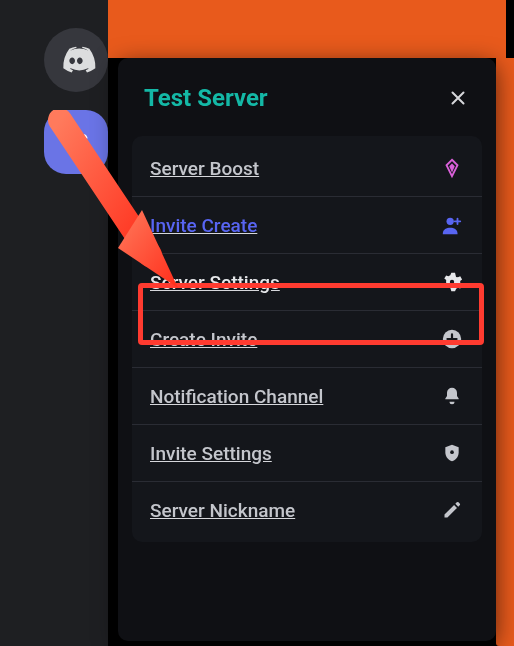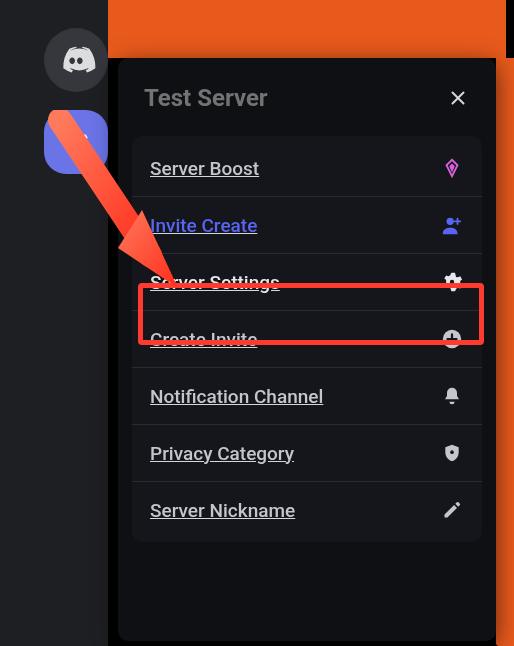--- a/index.html
+++ b/index.html
@@ -37,21 +37,21 @@
     background:#0f1014; border-radius:10px;
     box-shadow: 0 6px 24px rgba(0,0,0,.6);
     color:#d6d7db;
     padding-top:2px;
   }
   .panel-header{
     display:flex; align-items:center; justify-content:space-between;
     padding:22px 22px 22px 26px;
   }
   .panel-title{
-    font-size:24px; font-weight:700; color:#737373;
+    font-size:24px; font-weight:700; color:#14b8a6;
   }
   .close-btn{
     width:32px;height:32px;display:flex;align-items:center;justify-content:center;
     color:#d6d7db; cursor:pointer;
   }
 
   .menu-card{
     margin: 0 14px 0 14px;
     background:#14161b;
     border-radius:10px;
@@ -270,21 +270,21 @@
       <div class="menu-item">
         <span class="label">Notification Channel</span>
         <span class="icon">
           <svg viewBox="0 0 24 24" width="20" height="20" fill="#c4c6cc">
             <path d="M12 2a6 6 0 0 0-6 6v4l-2 3v1h16v-1l-2-3V8a6 6 0 0 0-6-6Zm0 20a3 3 0 0 0 3-3H9a3 3 0 0 0 3 3Z"></path>
           </svg>
         </span>
       </div>
 
       <div class="menu-item">
-        <span class="label">Privacy Category</span>
+        <span class="label">Invite Settings</span>
         <span class="icon">
           <svg viewBox="0 0 24 24" width="20" height="20" fill="#c4c6cc">
             <path d="M12 2 4 5v6c0 5 3.4 9.4 8 11 4.6-1.6 8-6 8-11V5l-8-3Z"></path>
             <circle cx="12" cy="11" r="2.2" fill="#14161b"></circle>
           </svg>
         </span>
       </div>
 
       <div class="menu-item" style="border-bottom:none">
         <span class="label">Server Nickname</span>

